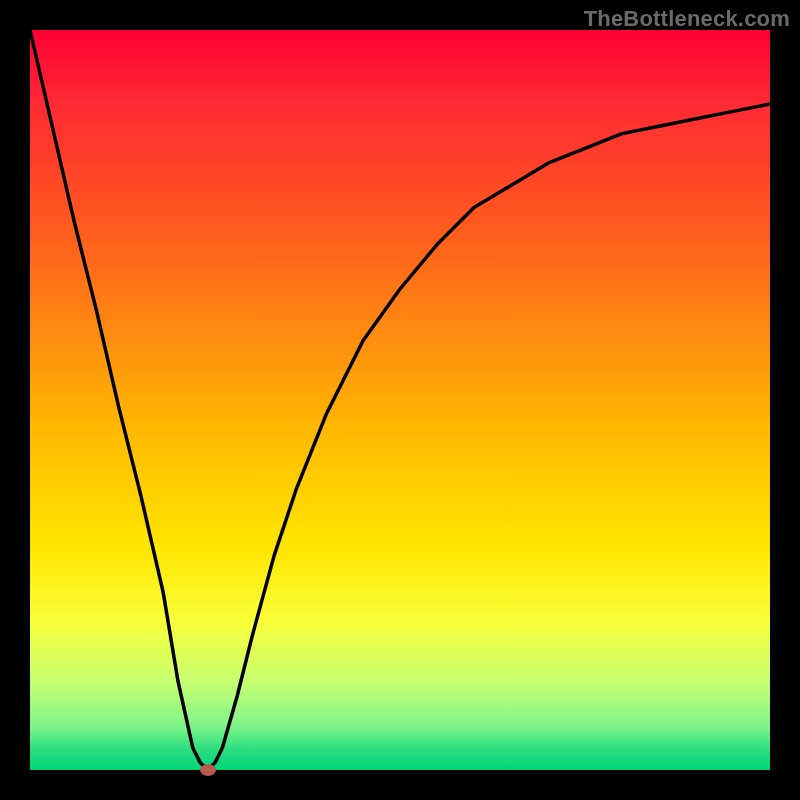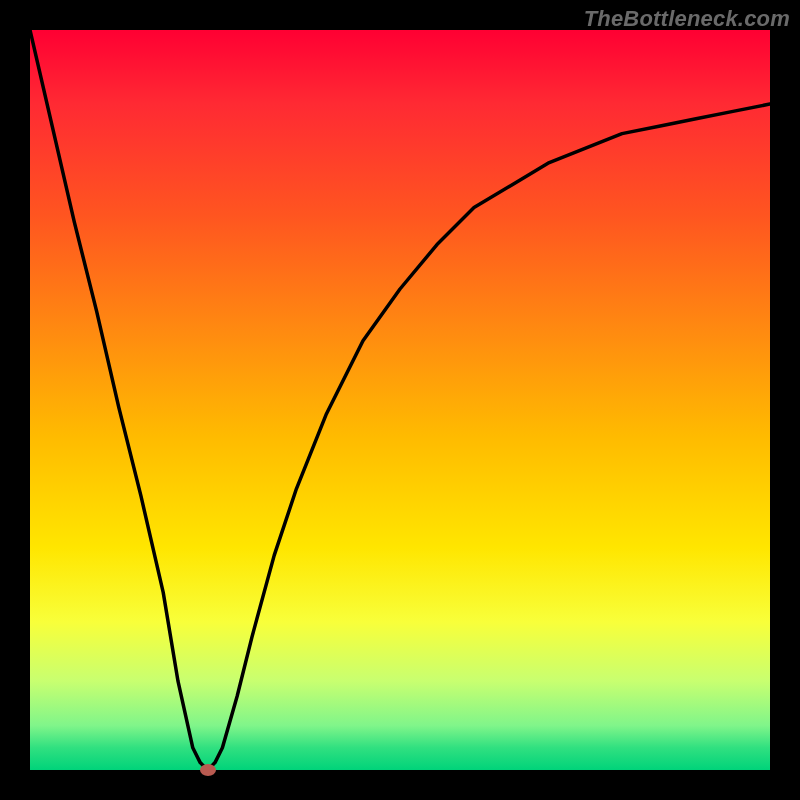--- a/index.html
+++ b/index.html
@@ -9,21 +9,20 @@
     height: 800px;
     overflow: hidden;
     background: #000;
     font-family: Arial, Helvetica, sans-serif;
   }
   .wrap {
     position: relative;
     width: 800px;
     height: 800px;
     background: #000;
-    font-style: italic;
   }
   .plot {
     position: absolute;
     left: 30px;
     top: 30px;
     width: 740px;
     height: 740px;
     background: linear-gradient(
       to bottom,
       #ff0033 0%,

